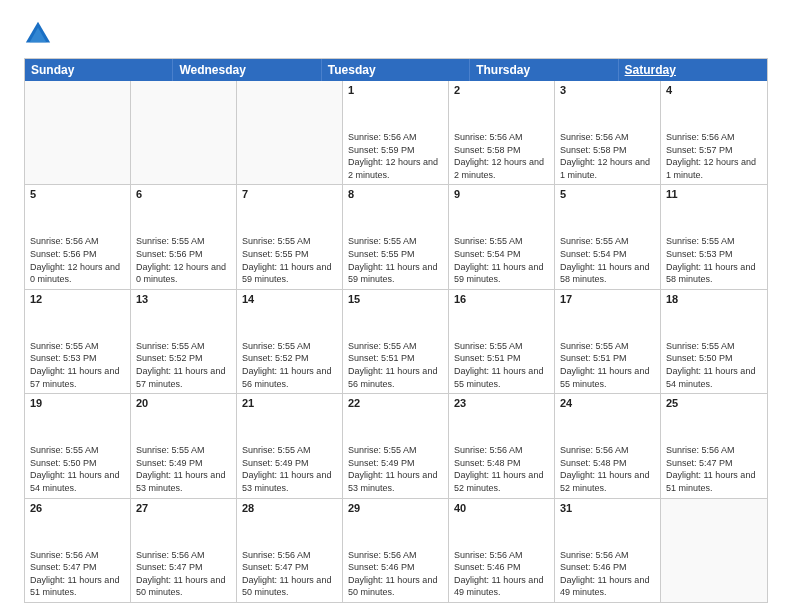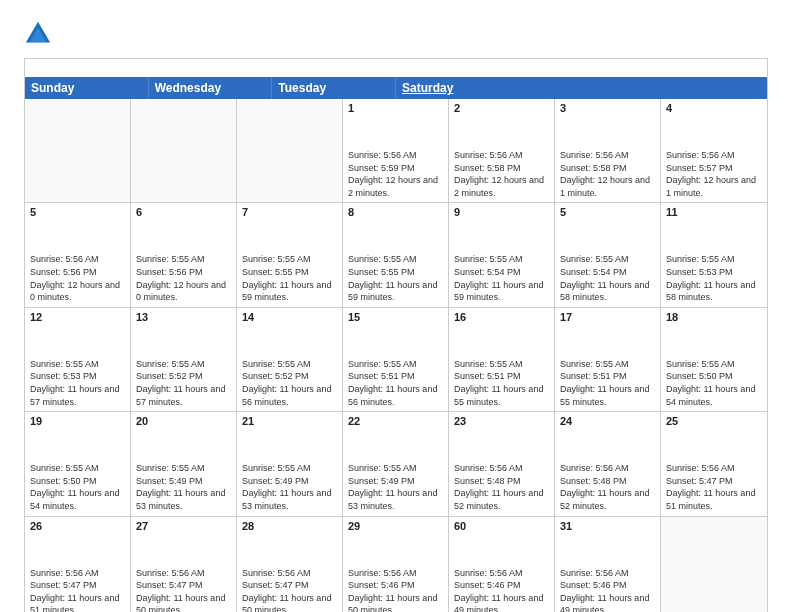--- a/index.html
+++ b/index.html
@@ -61,23 +61,22 @@
       color: #555;
     }
     .calendar {
       flex: 1;
       display: flex;
       flex-direction: column;
       border: 1px solid #ccc;
     }
     .cal-header-row {
       display: grid;
-      grid-template-columns: repeat(6, 1fr);
+      grid-template-columns: repeat(5, 1fr);
       background: #2d6cc0;
-      margin-top: 18px;
     }
     .cal-header-cell {
       color: #fff;
       font-size: 12px;
       font-weight: bold;
       padding: 4px 6px;
       text-align: left;
       border-right: 1px solid #4a80cc;
     }
     .cal-header-cell:last-child { border-right: none; text-decoration: underline; }
@@ -135,20 +134,21 @@
       <div class="month-title"></div>
       <div class="subtitle"></div>
     </div>
   </div>
 
   <div class="calendar">
     <div class="cal-header-row">
     <div class="cal-header-cell">Sunday</div>
         <div class="cal-header-cell">Wednesday</div>
         <div class="cal-header-cell">Tuesday</div>
+        <div class="cal-header-cell">Thursday</div>
         <div class="cal-header-cell">Saturday</div>
       </div>
     <div class="cal-body">
     <div class="cal-row">
           <div class="cal-cell empty"></div>
           <div class="cal-cell empty"></div>
           <div class="cal-cell empty"></div>
           <div class="cal-cell">
             <div class="day-num">1</div>
             <div class="cell-info">Sunrise: 5:56 AM<br>Sunset: 5:59 PM<br>Daylight: 12 hours and 2 minutes.</div>
@@ -267,21 +267,21 @@
           </div>
           <div class="cal-cell">
             <div class="day-num">28</div>
             <div class="cell-info">Sunrise: 5:56 AM<br>Sunset: 5:47 PM<br>Daylight: 11 hours and 50 minutes.</div>
           </div>
           <div class="cal-cell">
             <div class="day-num">29</div>
             <div class="cell-info">Sunrise: 5:56 AM<br>Sunset: 5:46 PM<br>Daylight: 11 hours and 50 minutes.</div>
           </div>
           <div class="cal-cell">
-            <div class="day-num">60</div>
+            <div class="day-num">40</div>
             <div class="cell-info">Sunrise: 5:56 AM<br>Sunset: 5:46 PM<br>Daylight: 11 hours and 49 minutes.</div>
           </div>
           <div class="cal-cell">
             <div class="day-num">31</div>
             <div class="cell-info">Sunrise: 5:56 AM<br>Sunset: 5:46 PM<br>Daylight: 11 hours and 49 minutes.</div>
           </div>
           <div class="cal-cell empty"></div>
         </div>
       </div>
   </div>

